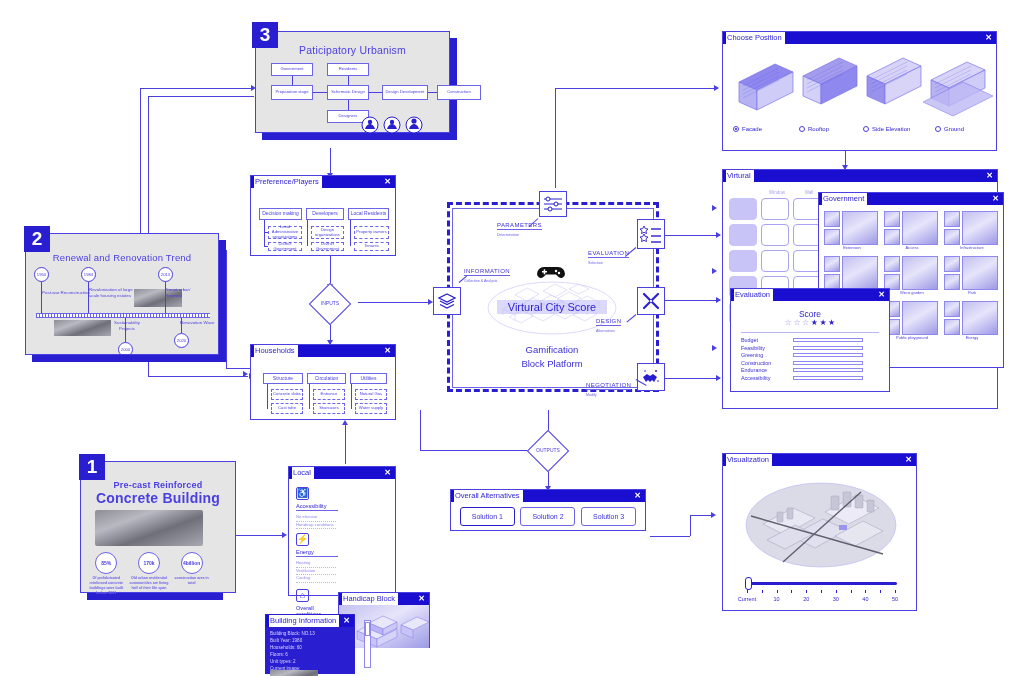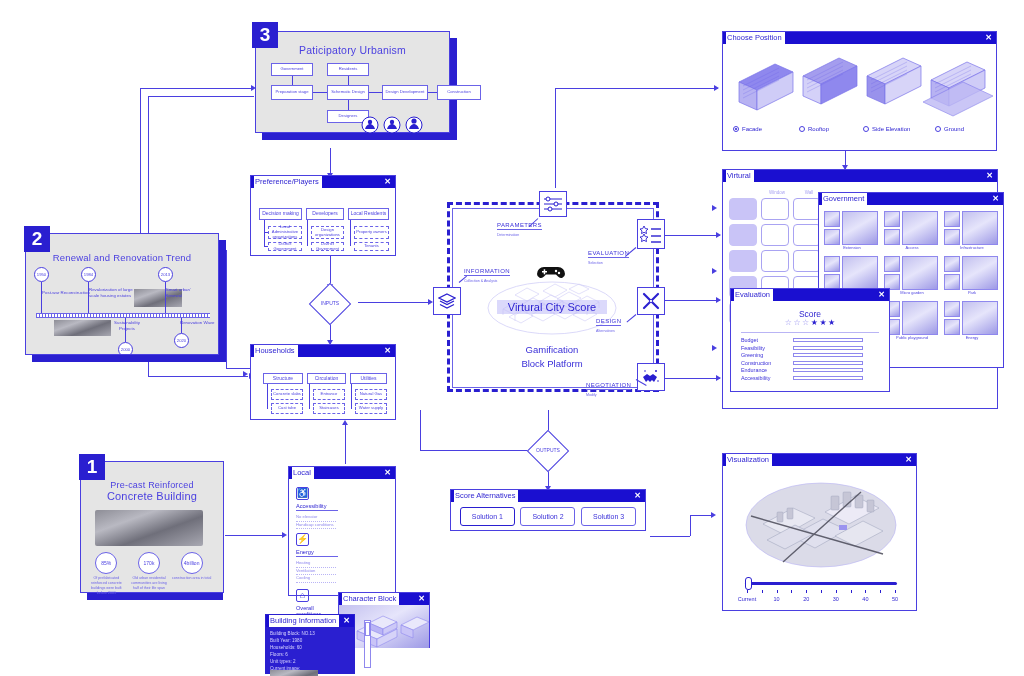--- a/index.html
+++ b/index.html
@@ -357,23 +357,23 @@
     <div class="ln lnv" style="left:139px;top:48px;height:31px;"></div>
     <div class="tl-txt" style="left:139px;top:53px;width:44px;text-align:left;">'Smart urban' Renewal</div>
 
     <div class="tl-year" style="left:148px;top:99px;">2020</div>
     <div class="ln lnv" style="left:155px;top:84px;height:15px;"></div>
     <div class="tl-txt" style="left:154px;top:86px;width:38px;text-align:left;">Renovation Wave</div>
   </div>
   <div class="card-num" style="left:24px;top:226px;">2</div>
 
   <div class="card-shadow" style="left:87px;top:468px;width:136px;height:132px;"></div>
-  <div class="card" style="left:80px;top:461px;width:144px;height:132px;">
+  <div class="card" style="left:80px;top:461px;width:156px;height:132px;font-weight:bold;">
     <div class="card-title" style="margin-top:18px;font-size:9px;">Pre-cast Reinforced</div>
-    <div class="card-title" style="font-size:11px;">Concrete Building</div>
+    <div class="card-title" style="font-size:14px;">Concrete Building</div>
     <div class="photo" style="position:absolute;left:14px;top:48px;width:108px;height:36px;border-radius:2px;"></div>
 
     <div style="position:absolute;left:4px;top:90px;width:128px;display:flex;justify-content:space-around;">
       <div style="display:flex;flex-direction:column;align-items:center;width:40px;">
         <div class="stat-bubble">85%</div>
         <div class="stat-txt" style="width:40px;">Of prefabricated reinforced concrete buildings were built before 2001</div>
       </div>
       <div style="display:flex;flex-direction:column;align-items:center;width:40px;">
         <div class="stat-bubble">170k</div>
         <div class="stat-txt" style="width:40px;">Old urban residential communities are living half of their life span</div>
@@ -471,21 +471,21 @@
             <span class="glyph">▤</span>
           </div>
         <div class="issue-title">The layout</div>
 
       </div>
     </div>
   </div>
 
   <div class="win" style="left:338px;top:592px;width:92px;height:56px;">
     <div class="win-bar">
-      <span class="win-label">Character Block</span>
+      <span class="win-label">Handicap Block</span>
       <span class="win-close">✕</span>
     </div>
     <div class="win-body ph-blue" style="height:43px;overflow:hidden;">
       <svg width="92" height="43">
         <g fill="#e9e8fb" stroke="#8f88ee" stroke-width=".6">
           <path d="M18 26 L38 16 L58 24 L38 34 Z"></path>
           <path d="M18 26 L18 34 L38 42 L38 34 Z" fill="#c9c4f7"></path>
           <path d="M38 34 L58 24 L58 32 L38 42 Z" fill="#d6d3f8"></path>
           <path d="M30 18 L44 11 L58 17 L44 24 Z"></path>
           <path d="M30 18 L30 24 L44 30 L44 24 Z" fill="#b9b4f5"></path>
@@ -875,21 +875,21 @@
           <div class="evrow">
             <span class="evlbl">Accessibility</span>
             <span class="evbar"><span class="evfill" style="width:48%"></span></span>
           </div>
         </div>
     </div>
   </div>
 
   <div class="win" style="left:450px;top:489px;width:196px;height:42px;">
     <div class="win-bar">
-      <span class="win-label">Score Alternatives</span>
+      <span class="win-label">Overall Alternatives</span>
       <span class="win-close">✕</span>
     </div>
     <div class="win-body" style="height:29px;display:flex;align-items:center;justify-content:space-around;padding:0 6px;">
       <div class="sol-btn sel">Solution 1</div>
       <div class="sol-btn">Solution 2</div>
       <div class="sol-btn">Solution 3</div>
     </div>
   </div>
 
   <div class="win" style="left:722px;top:453px;width:195px;height:158px;">

